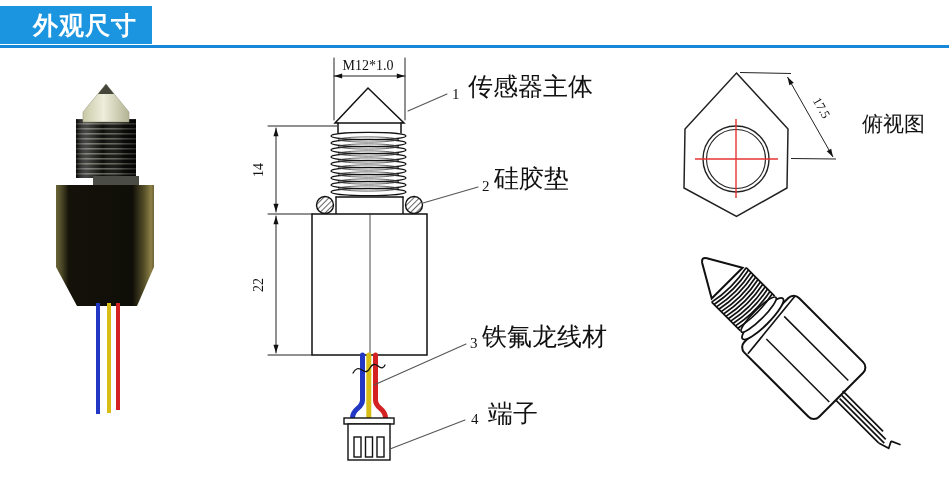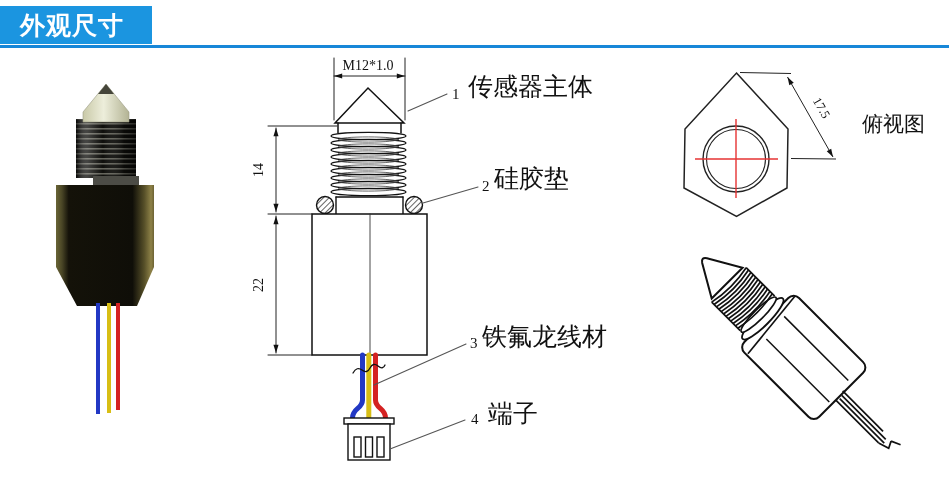--- a/index.html
+++ b/index.html
@@ -1,19 +1,19 @@
 <!DOCTYPE html>
 <html><head>
 <meta charset="utf-8">
 <style>
   html,body{margin:0;padding:0;background:#fff;}
   #page{position:relative;width:949px;height:485px;background:#fff;overflow:hidden;
         font-family:"Liberation Sans", sans-serif;}
   .header-chip{position:absolute;left:0;top:6px;width:152px;height:38px;background:#1b95e0;}
-  .header-chip span{display:block;line-height:38px;padding-left:20px;color:#fff;
+  .header-chip span{display:block;line-height:38px;padding-left:33px;color:#fff;
         font-size:25px;font-weight:bold;letter-spacing:1px;}
   .header-rule{position:absolute;left:0;top:45px;width:949px;height:3px;background:#1787d8;}
   svg{position:absolute;left:0;top:0;}
   .cad{font-family:"Liberation Serif", serif;fill:#111;}
   .cjk{font-family:"Liberation Serif", serif;fill:#111;}
 </style>
 </head>
 <body>
 
 <div id="page">

